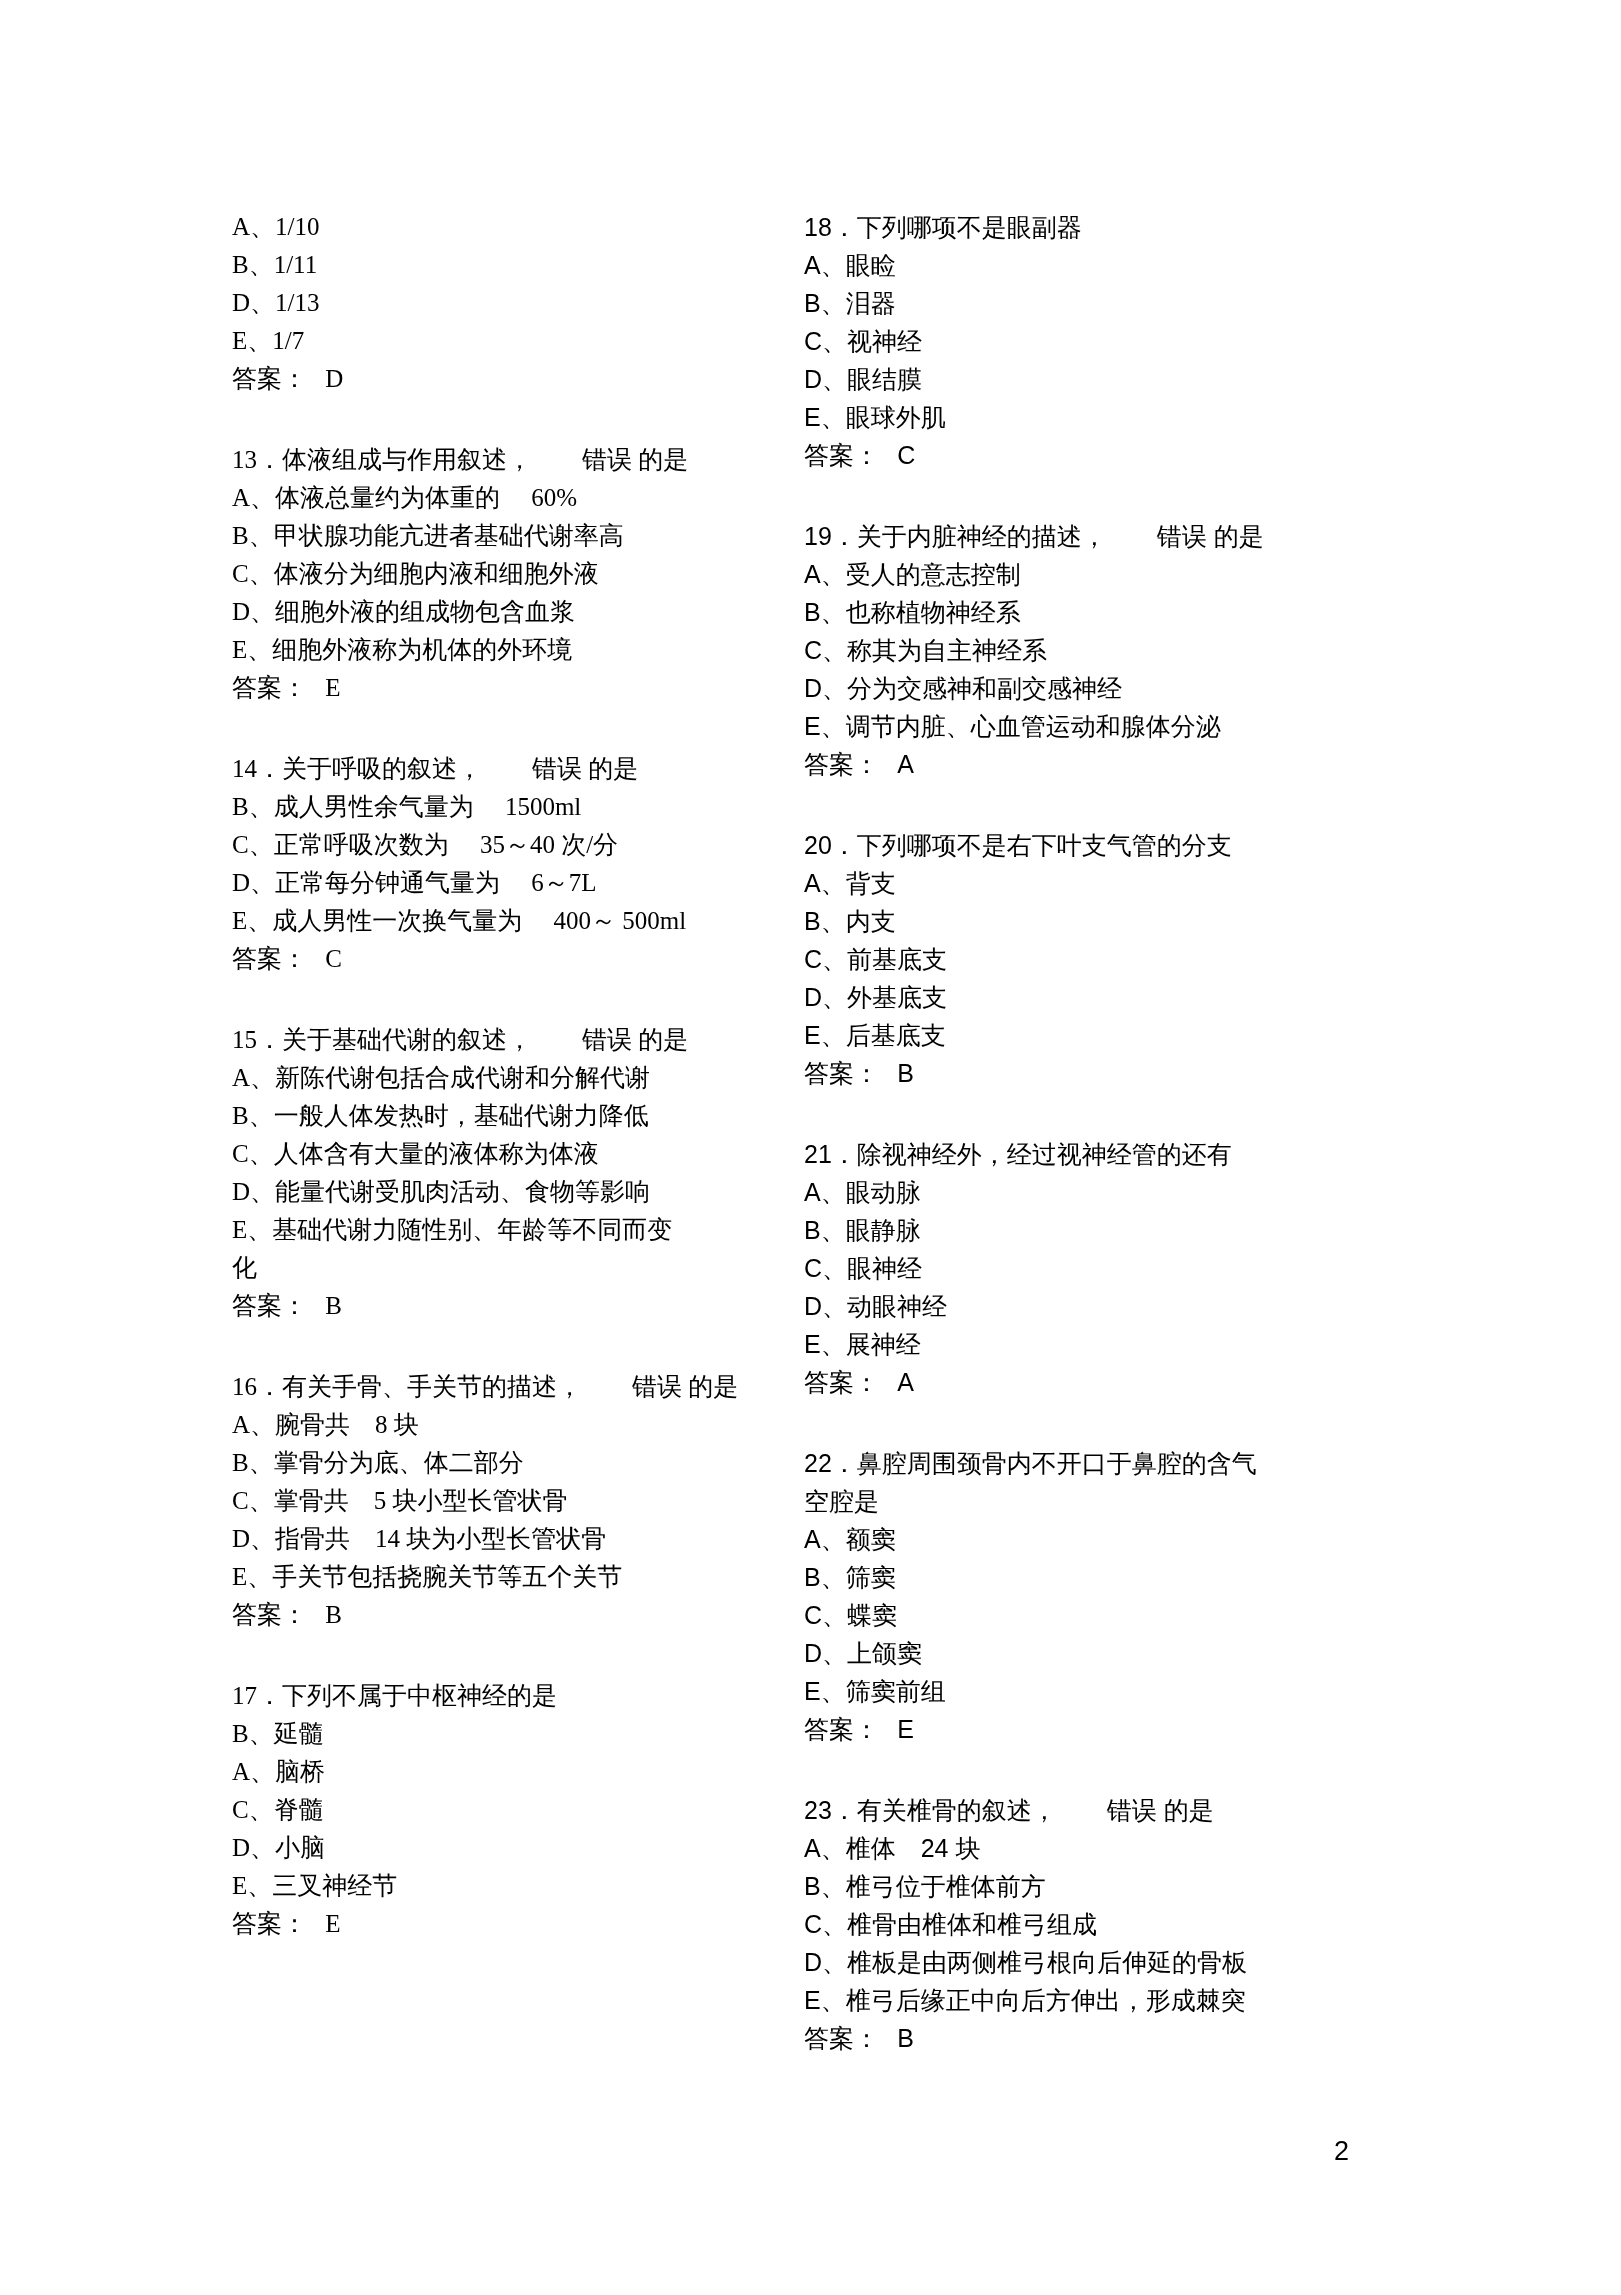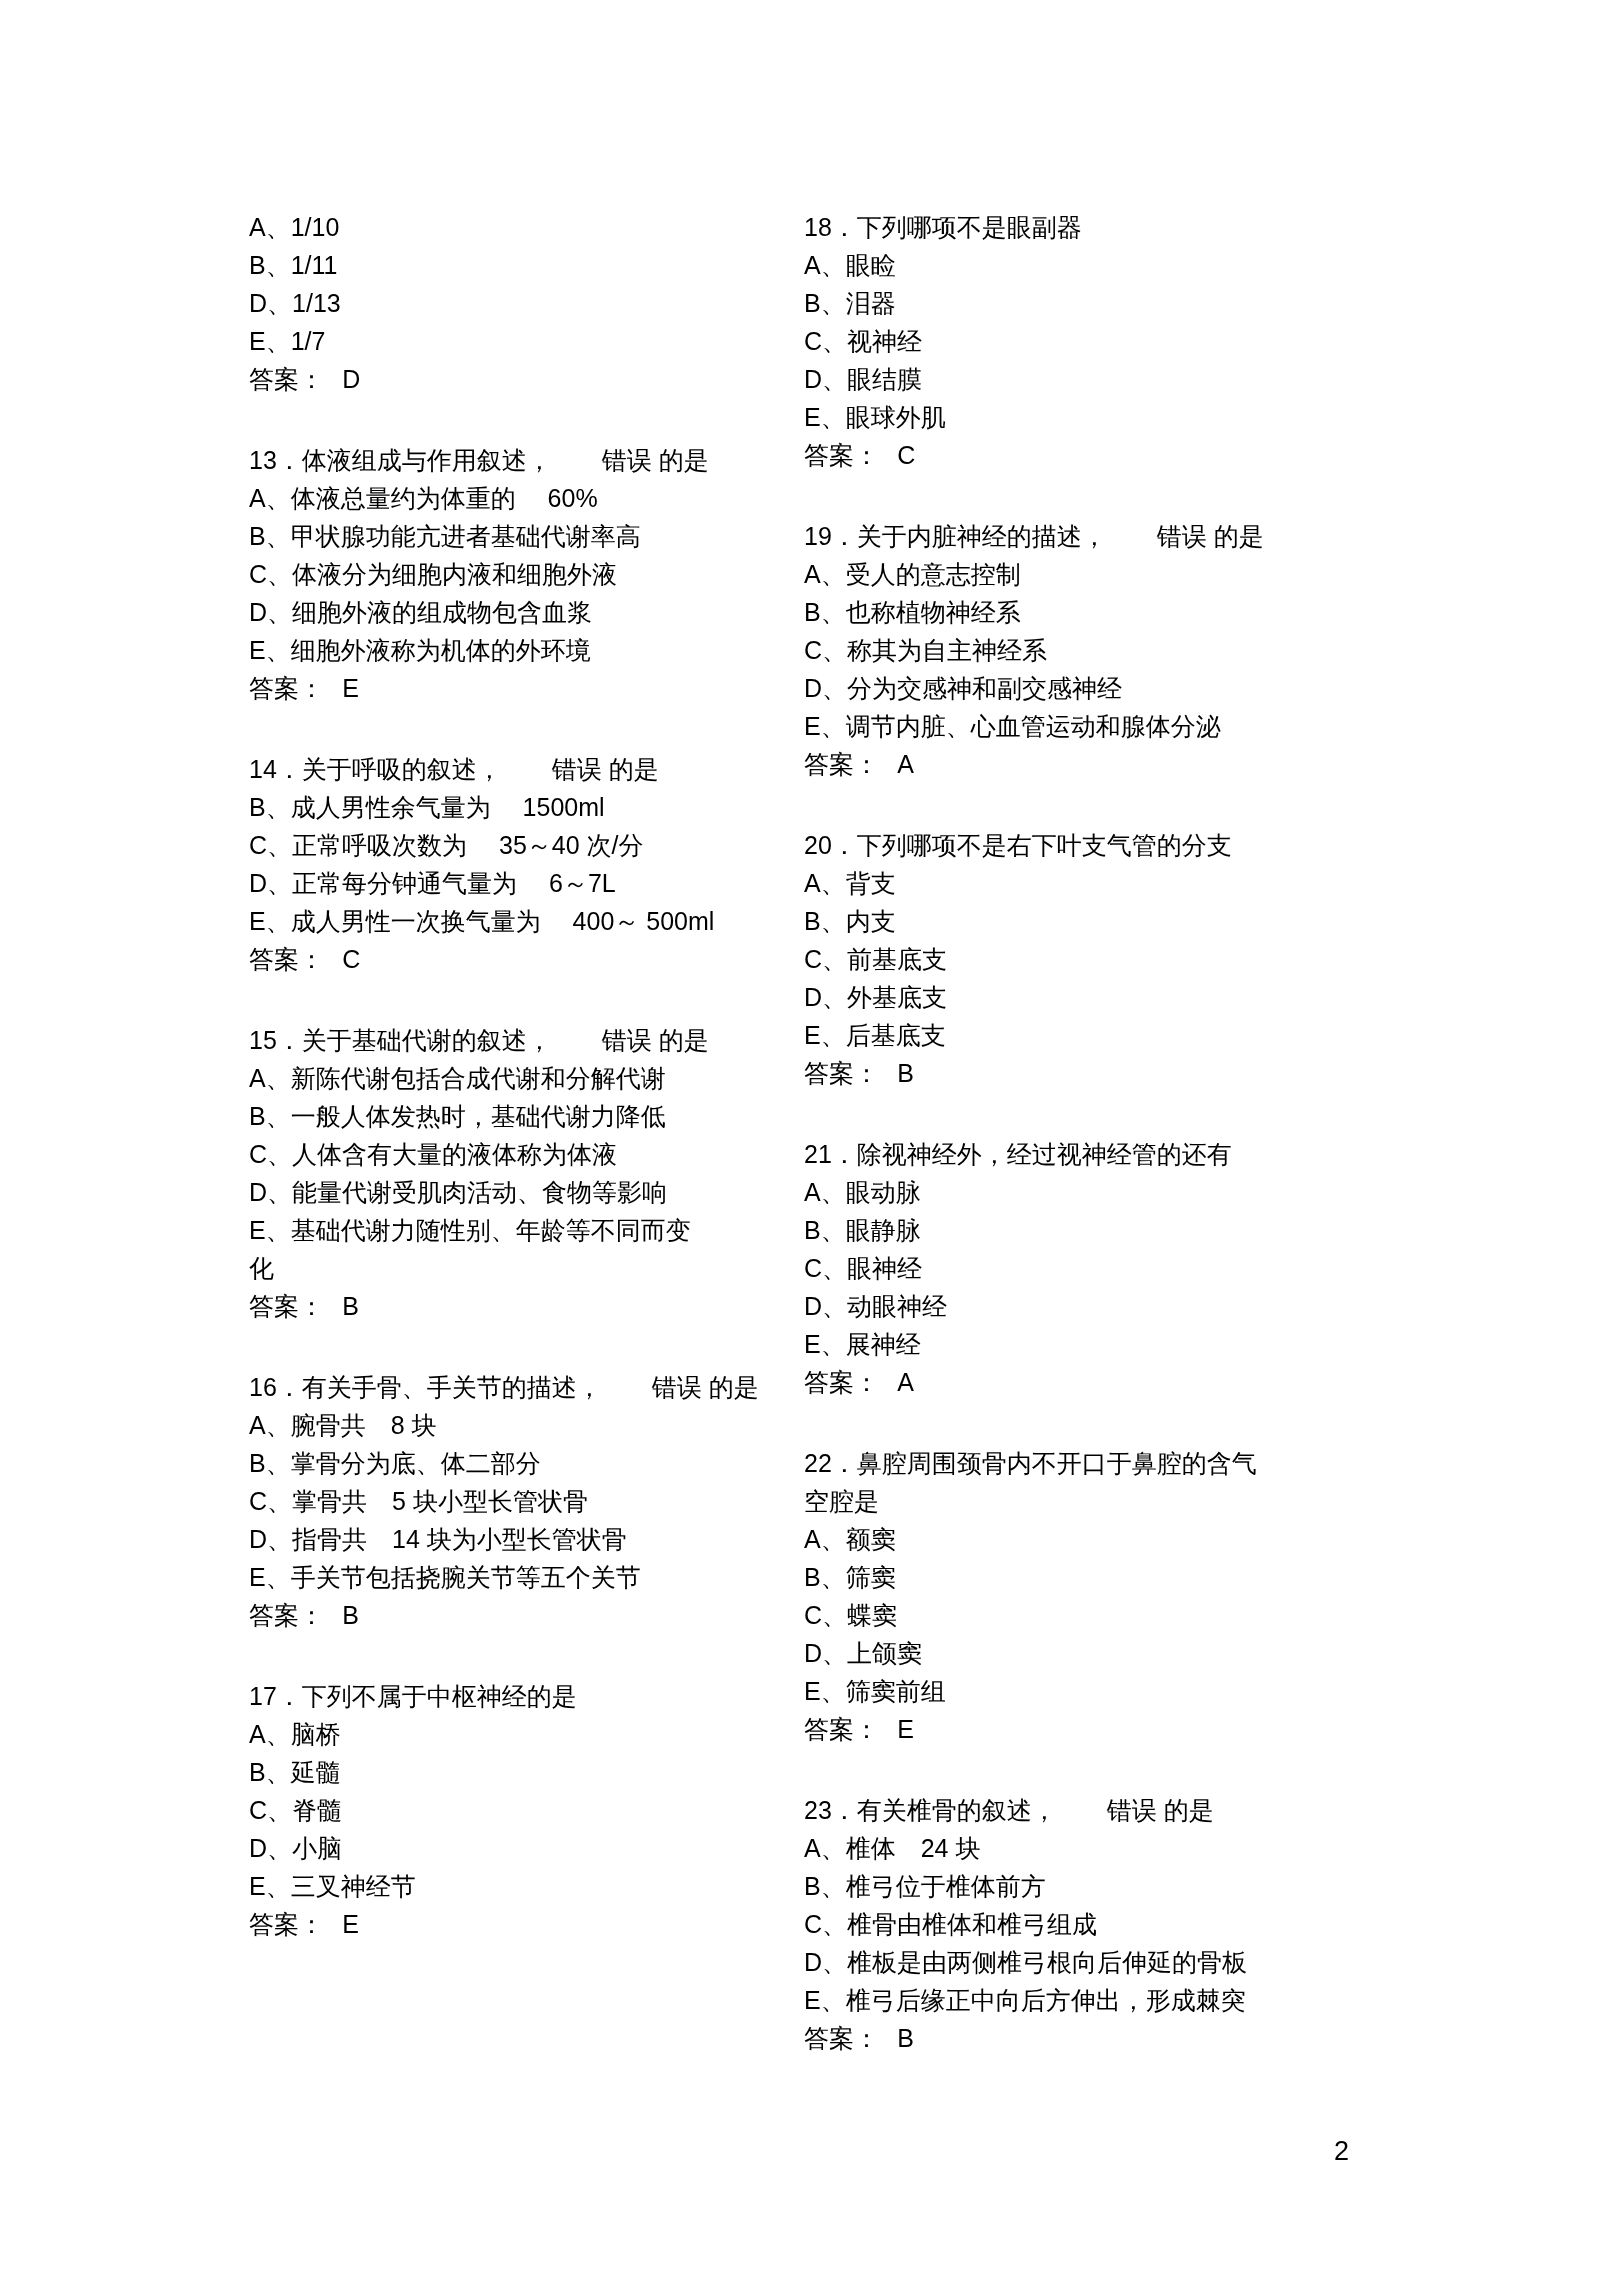--- a/index.html
+++ b/index.html
@@ -5,21 +5,21 @@
   html,body{margin:0;padding:0;background:#e8e8e8;}
   .page{
     position:relative;
     width:1622px;height:2295px;
     background:#ffffff;
     color:#000000;
     font-family:"Liberation Sans","DejaVu Sans",sans-serif;
     overflow:hidden;
   }
   .col{position:absolute;top:208px;}
-  .col-left{left:249px;width:543px;}
+  .col-left{left:232px;width:543px;font-family:Liberation Serif, serif;}
   .col-right{left:804px;width:602px;}
   .question{margin:0 0 43px 0;}
   .line{
     margin:0;
     font-size:25px;
     line-height:38px;
     white-space:pre-wrap;
     word-break:break-all;
   }
   .answer-line{display:flex;align-items:flex-start;}
@@ -73,22 +73,22 @@
         <p class="line">16．有关手骨、手关节的描述，　　错误 的是</p>
         <p class="line">A、腕骨共　8 块</p>
         <p class="line">B、掌骨分为底、体二部分</p>
         <p class="line">C、掌骨共　5 块小型长管状骨</p>
         <p class="line">D、指骨共　14 块为小型长管状骨</p>
         <p class="line">E、手关节包括挠腕关节等五个关节</p>
         <p class="line answer-line"><span>答案：</span><span class="answer-value">B</span></p>
       </div>
       <div class="question">
         <p class="line">17．下列不属于中枢神经的是</p>
+        <p class="line">B、延髓</p>
         <p class="line">A、脑桥</p>
-        <p class="line">B、延髓</p>
         <p class="line">C、脊髓</p>
         <p class="line">D、小脑</p>
         <p class="line">E、三叉神经节</p>
         <p class="line answer-line"><span>答案：</span><span class="answer-value">E</span></p>
       </div>
     </div>
   <div class="col col-right" id="col-right">
       <div class="question">
         <p class="line">18．下列哪项不是眼副器</p>
         <p class="line">A、眼睑</p>

